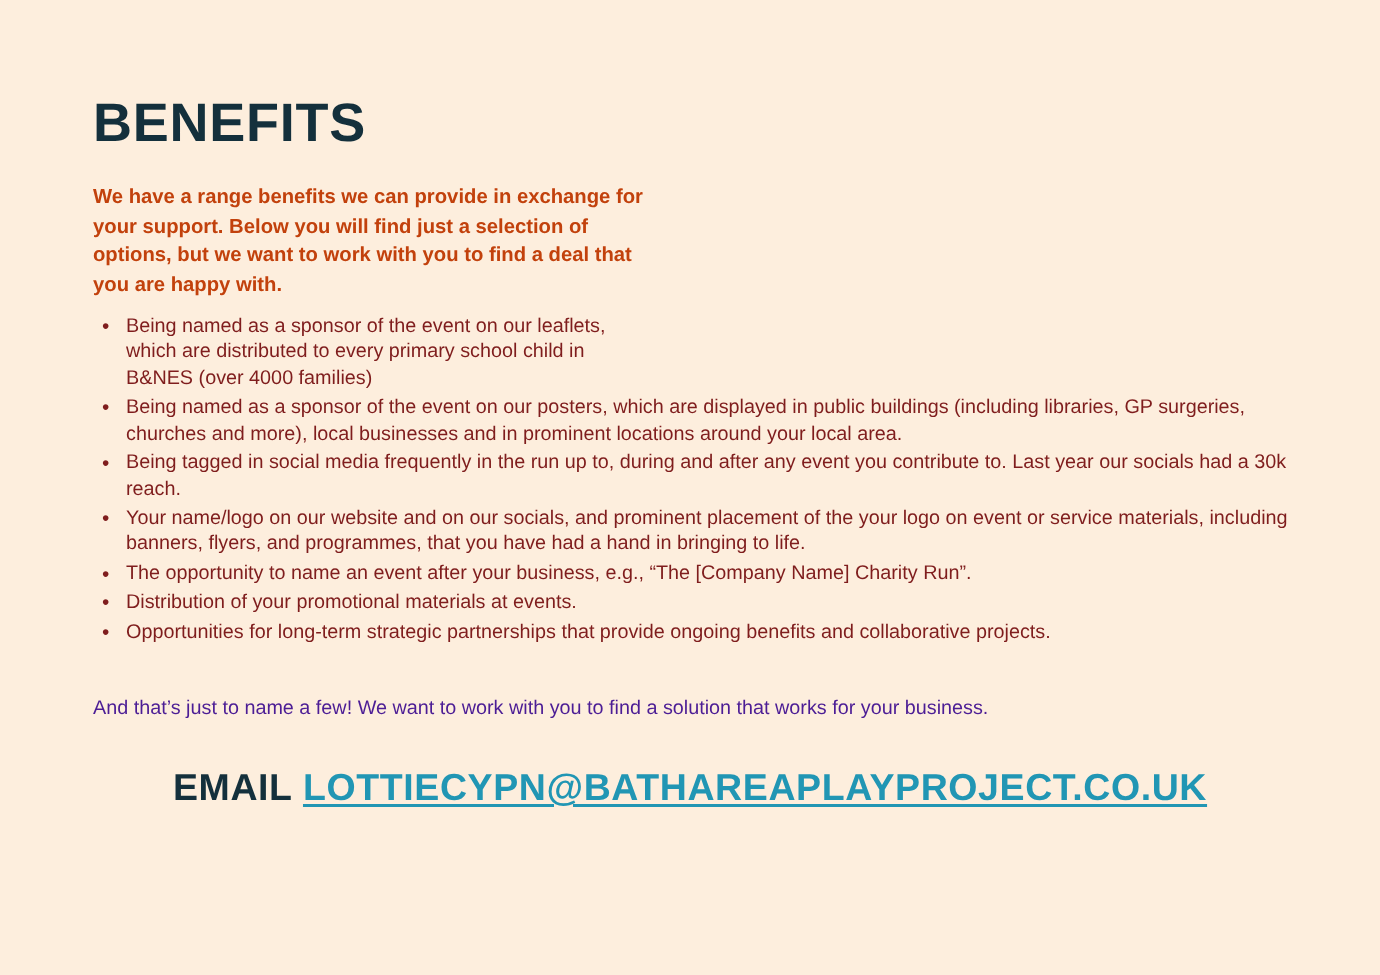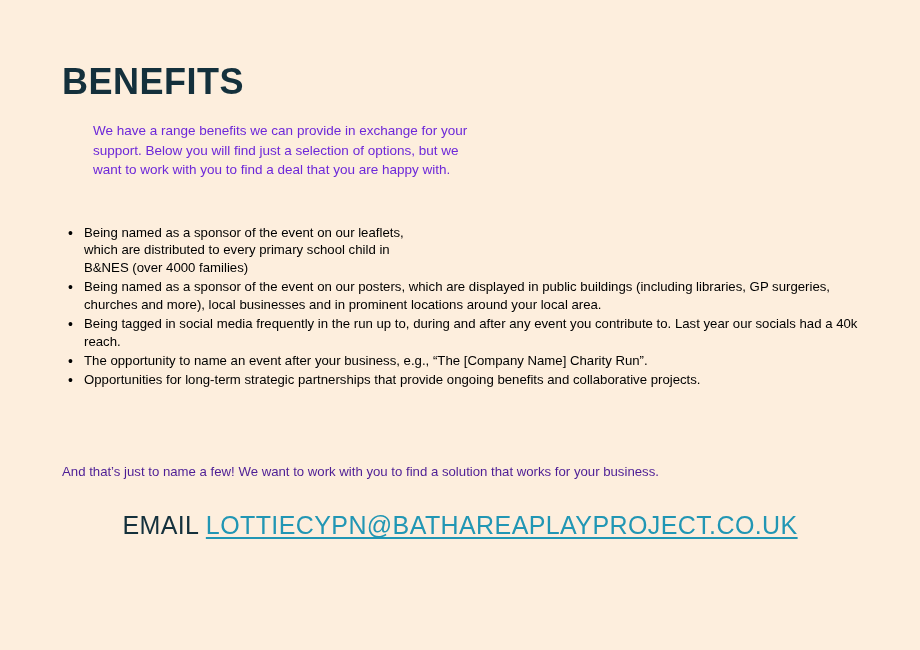--- a/index.html
+++ b/index.html
@@ -29,36 +29,35 @@
     letter-spacing: 0.5px;
     color: #14303c;
     line-height: 1.1;
   }
   .intro {
     position: absolute;
     left: 62px;
     top: 121px;
     width: 380px;
     font-size: 13.5px;
-    font-weight: normal;
+    font-weight: bold;
     line-height: 1.45;
-    color: #6d28d9;
-    margin-left: 31px;
+    color: #c2410c;
   }
   .bullets {
     position: absolute;
     left: 62px;
-    top: 224px;
+    top: 208px;
     width: 800px;
     margin: 0;
     padding: 0;
     list-style: none;
     font-size: 13.2px;
     line-height: 1.32;
-    color: #000000;
+    color: #7f1d1d;
   }
   .bullets li {
     position: relative;
     padding-left: 22px;
     margin-bottom: 2px;
   }
   .bullets li::before {
     content: "\2022";
     position: absolute;
     left: 6px;
@@ -78,21 +77,21 @@
     line-height: 1.35;
     color: #4c1d95;
   }
   .cta {
     position: absolute;
     left: 0;
     right: 0;
     top: 508px;
     text-align: center;
     font-size: 25px;
-    font-weight: normal;
+    font-weight: bold;
     letter-spacing: 0.4px;
     line-height: 1.42;
     color: #14303c;
     padding: 0 40px;
     box-sizing: border-box;
   }
   .cta .email-link {
     color: #2196b4;
     text-decoration: underline;
     text-underline-offset: 3px;
@@ -106,22 +105,24 @@
 
 <div class="page">
 
   <div class="title">BENEFITS</div>
 
   <div class="intro">We have a range benefits we can provide in exchange for your support. Below you will find just a selection of options, but we want to work with you to find a deal that you are happy with.</div>
 
   <ul class="bullets">
     <li class="narrow">Being named as a sponsor of the event on our leaflets, which are distributed to every primary school child in B&amp;NES (over 4000 families)</li>
     <li>Being named as a sponsor of the event on our posters, which are displayed in public buildings (including libraries, GP surgeries, churches and more), local businesses and in prominent locations around your local area.</li>
-    <li>Being tagged in social media frequently in the run up to, during and after any event you contribute to. Last year our socials had a 40k reach.</li>
+    <li>Being tagged in social media frequently in the run up to, during and after any event you contribute to. Last year our socials had a 30k reach.</li>
+    <li>Your name/logo on our website and on our socials, and prominent placement of the your logo on event or service materials, including banners, flyers, and programmes, that you have had a hand in bringing to life.</li>
     <li>The opportunity to name an event after your business, e.g., “The [Company Name] Charity Run”.</li>
+    <li>Distribution of your promotional materials at events.</li>
     <li>Opportunities for long-term strategic partnerships that provide ongoing benefits and collaborative projects.</li>
   </ul>
 
   <div class="closing">And that’s just to name a few! We want to work with you to find a solution that works for your business.</div>
 
   <div class="cta">
     <span>EMAIL</span>
     <a class="email-link" href="#">LOTTIECYPN@BATHAREAPLAYPROJECT.CO.UK</a>
   </div>
 

